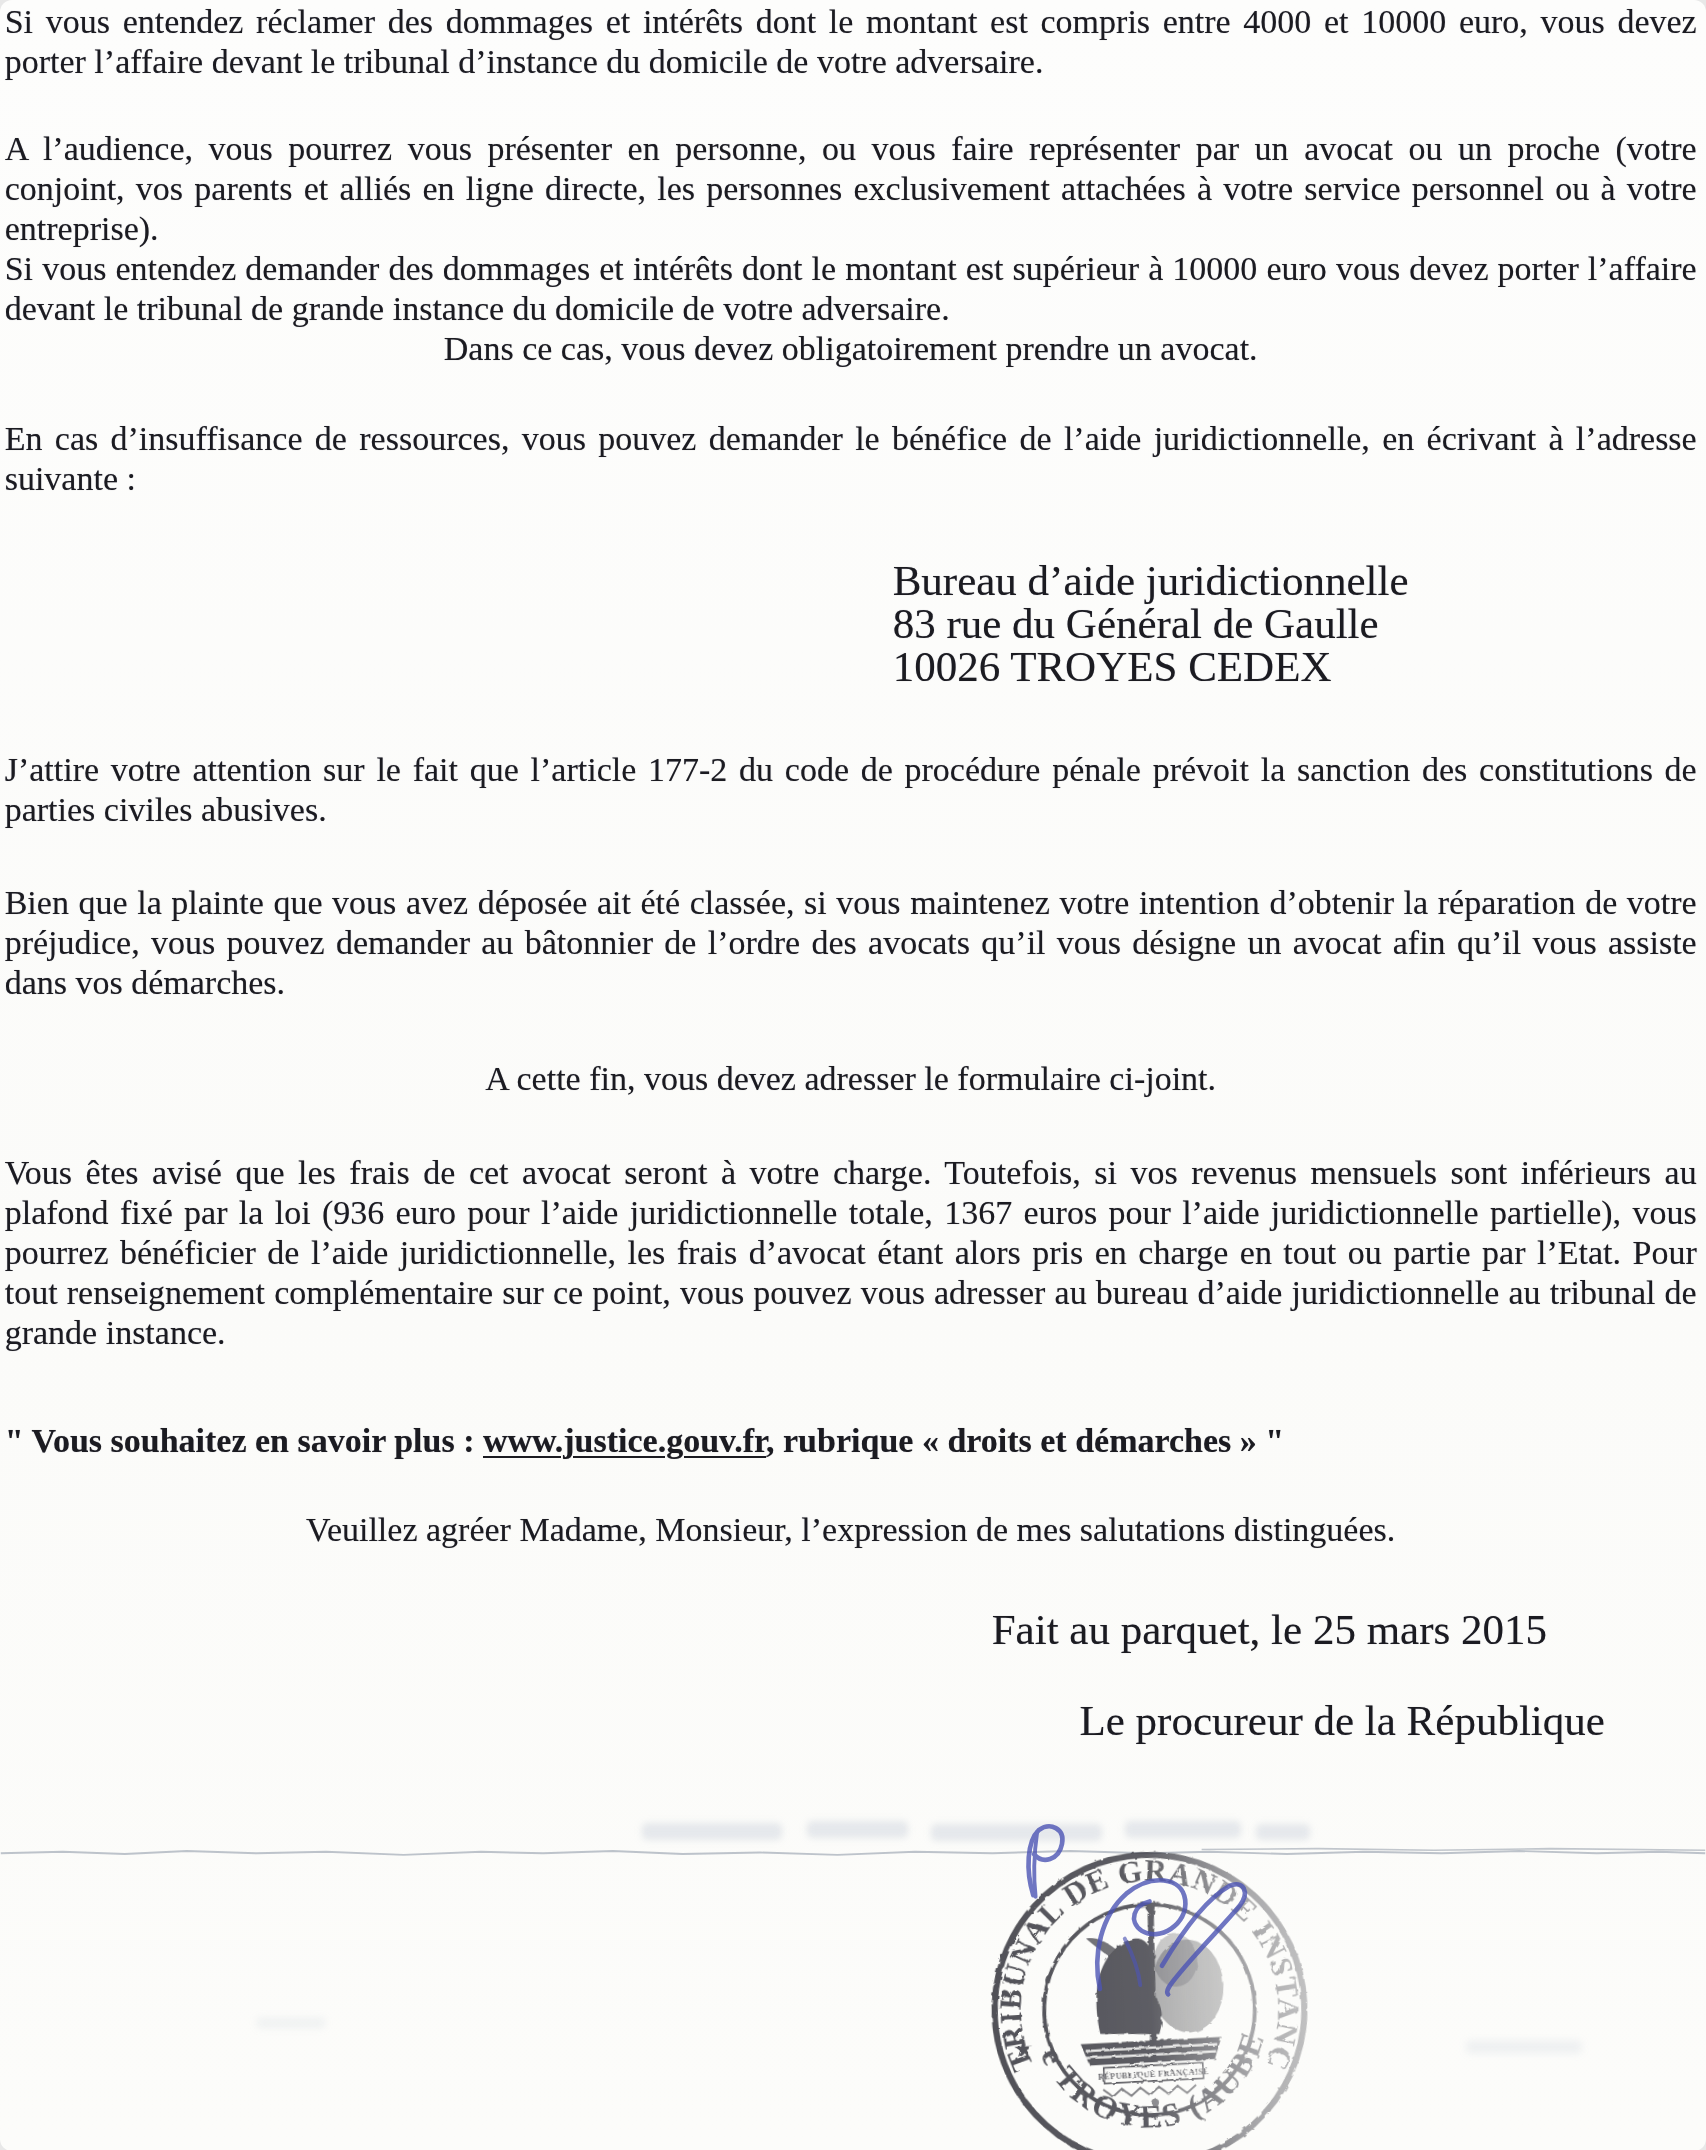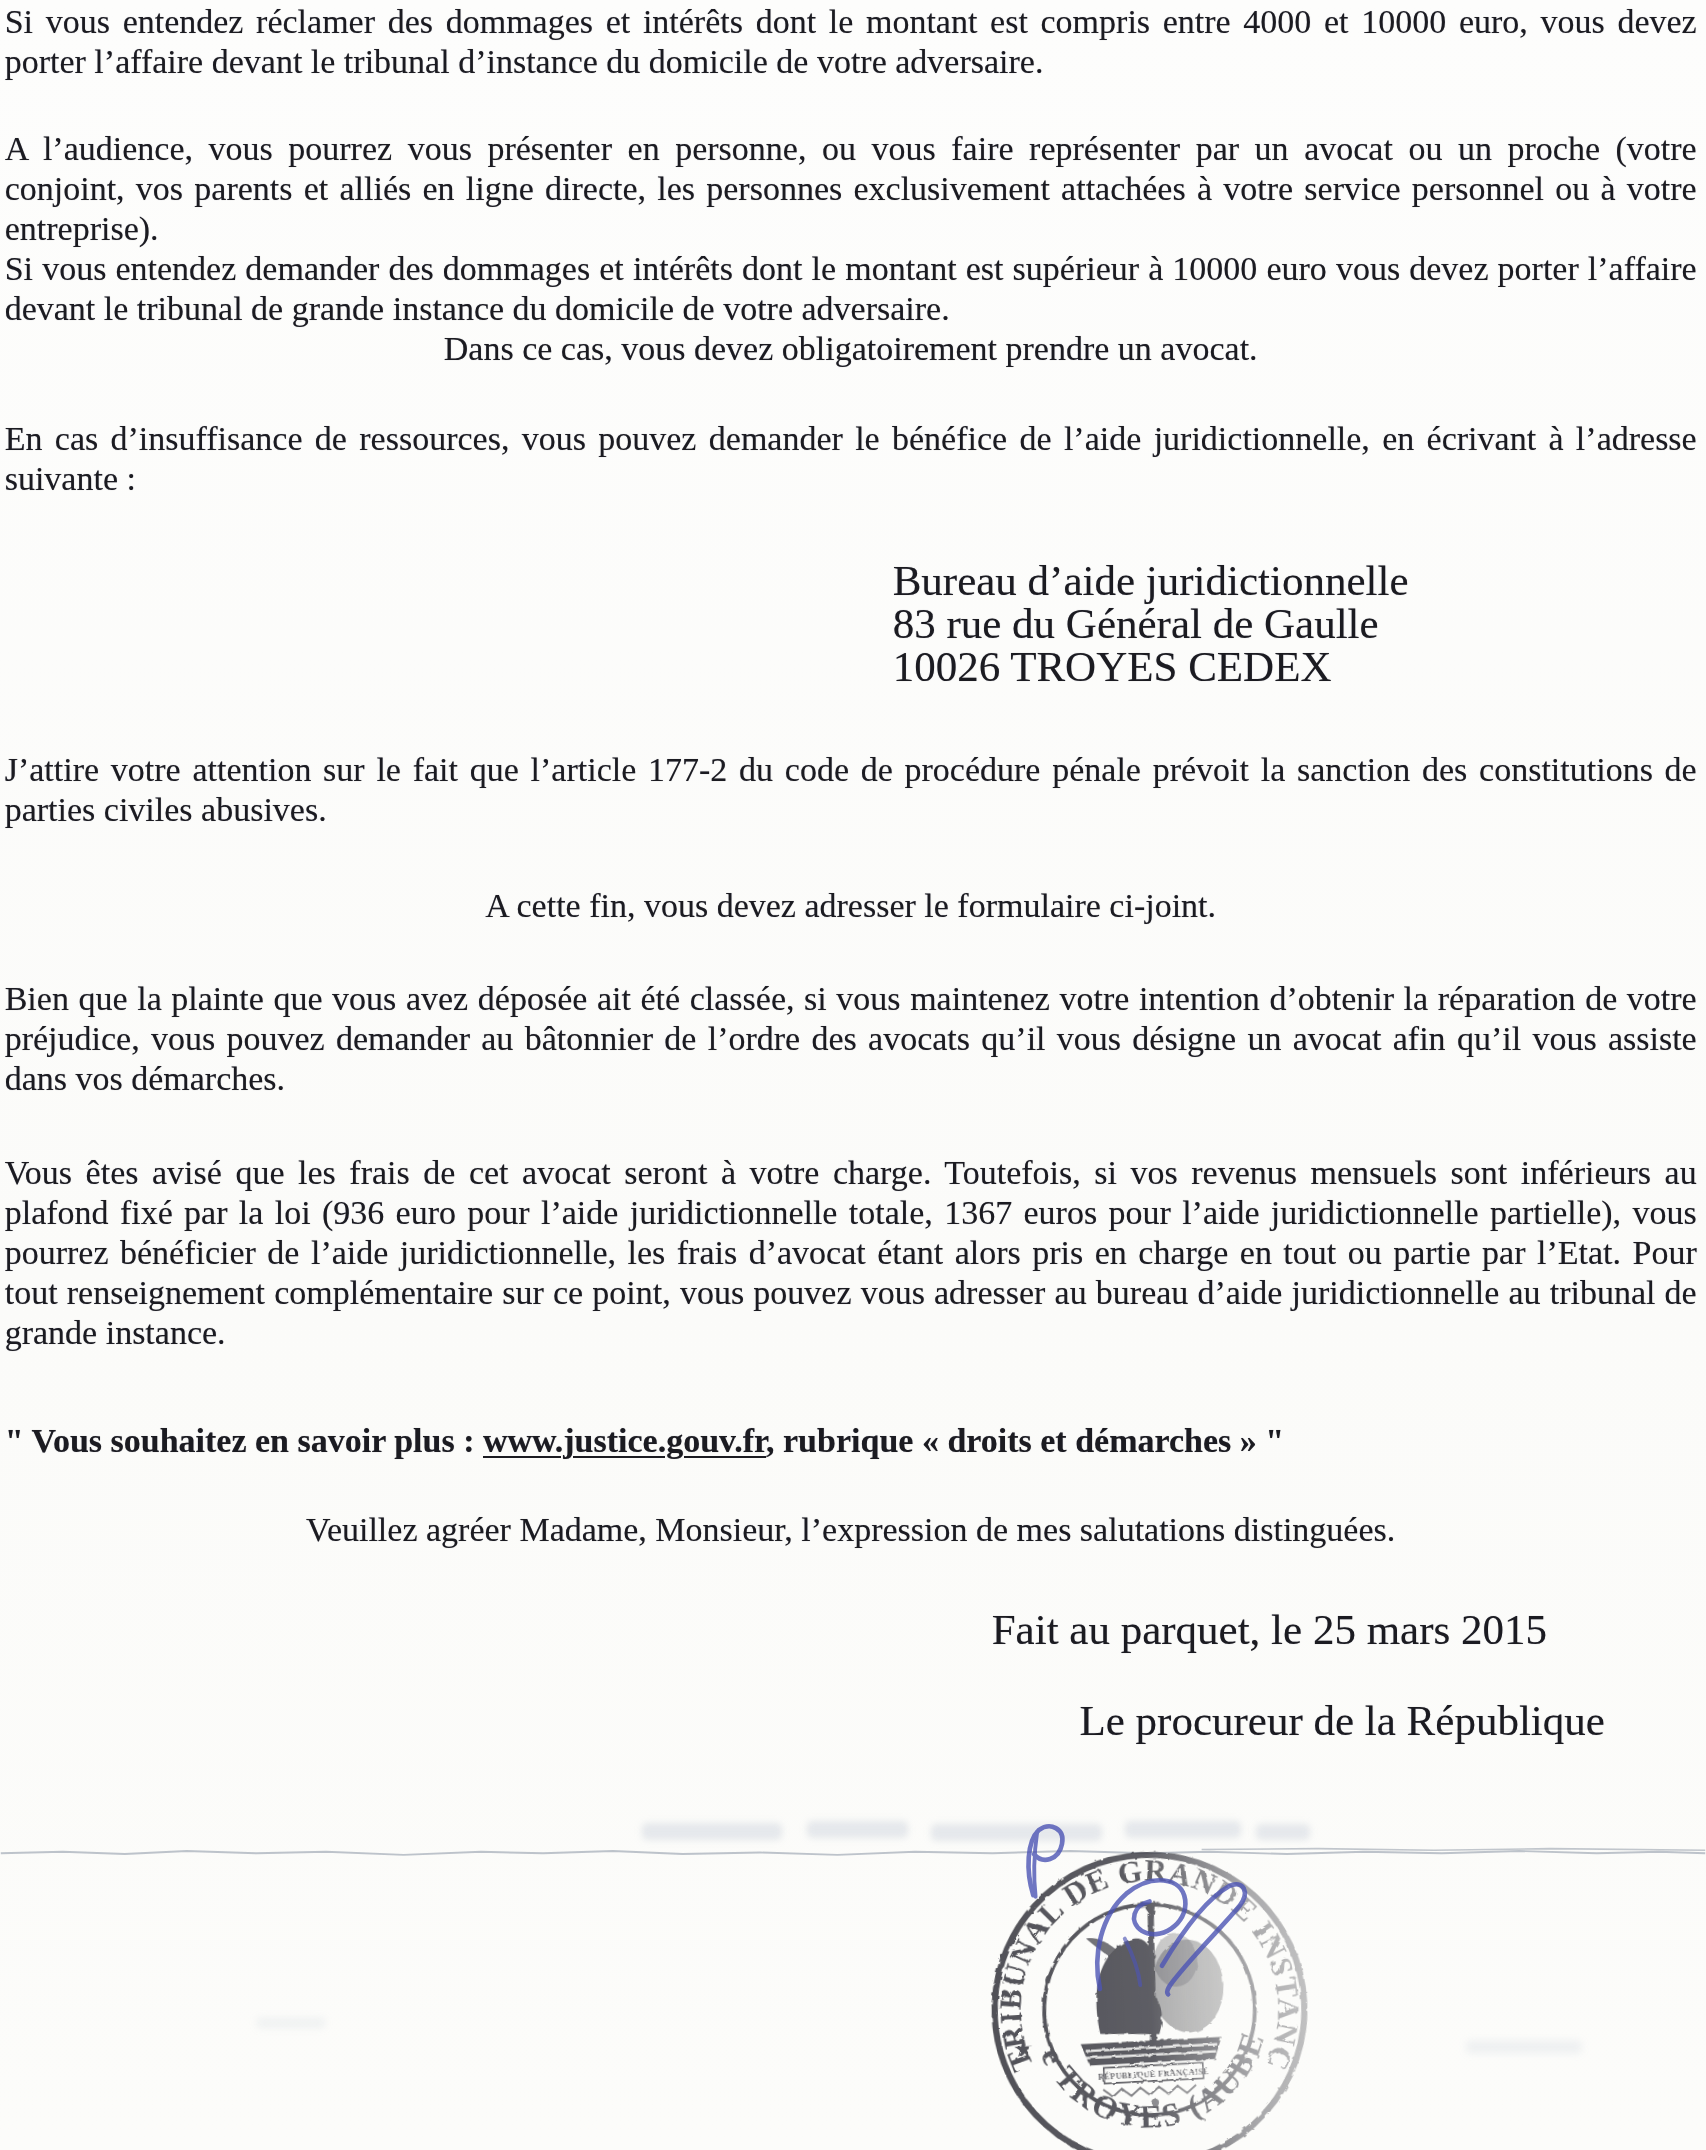--- a/index.html
+++ b/index.html
@@ -1,19 +1,19 @@
 <!DOCTYPE html>
 <html lang="fr" style="font-size:12.4px"><head>
 <meta charset="utf-8">
 <style>
   html,body{margin:0;padding:0;background:#e8e8e8;}
   .page{
     position:relative;width:1706px;height:2151px;overflow:hidden;
     background:linear-gradient(180deg,#fdfdfc 0%,#fbfbf9 60%,#fcfcfa 100%);
-    font-family:"Liberation Serif","DejaVu Serif",serif;color:#1b1b21;
+    font-family:"Liberation Serif","DejaVu Serif",serif;color:#1b1b21;border-radius:12px;
   }
   .letter{position:absolute;left:0;top:0;right:0;padding:2.3px 9.3px 0 4.7px;}
   .para{
     font-size:34px;line-height:40px;margin:0;text-align:justify;
     text-shadow:0 0 0.8px rgba(30,30,55,.45);
   }
   .single{text-align:center;}
   .address{margin:60px 0 0 888px;font-size:43px;line-height:43px;text-shadow:0 0 0.8px rgba(30,30,55,.45);}
   .address p{margin:0;}
   .notice{font-weight:700;text-align:left;}
@@ -37,22 +37,22 @@
     <p class="para single">Dans ce cas, vous devez obligatoirement prendre un avocat.</p>
     <p class="para" style="margin-top:50px">En cas d’insuffisance de ressources, vous pouvez demander le bénéfice de l’aide juridictionnelle, en écrivant à l’adresse suivante :</p>
 
     <div class="address">
       <p>Bureau d’aide juridictionnelle</p>
       <p>83 rue du Général de Gaulle</p>
       <p>10026 TROYES CEDEX</p>
     </div>
 
     <p class="para" style="margin-top:62px">J’attire votre attention sur le fait que l’article 177-2 du code de procédure pénale prévoit la sanction des constitutions de parties civiles abusives.</p>
+    <p class="para" style="margin-top:53px">Bien que la plainte que vous avez déposée ait été classée, si vous maintenez votre intention d’obtenir la réparation de votre préjudice, vous pouvez demander au bâtonnier de l’ordre des avocats qu’il vous désigne un avocat afin qu’il vous assiste dans vos démarches.</p>
     <p class="para single" style="margin-top:56px">A cette fin, vous devez adresser le formulaire ci-joint.</p>
-    <p class="para" style="margin-top:53px">Bien que la plainte que vous avez déposée ait été classée, si vous maintenez votre intention d’obtenir la réparation de votre préjudice, vous pouvez demander au bâtonnier de l’ordre des avocats qu’il vous désigne un avocat afin qu’il vous assiste dans vos démarches.</p>
     <p class="para" style="margin-top:54px">Vous êtes avisé que les frais de cet avocat seront à votre charge. Toutefois, si vos revenus mensuels sont inférieurs au plafond fixé par la loi (936 euro pour l’aide juridictionnelle totale, 1367 euros pour l’aide juridictionnelle partielle), vous pourrez bénéficier de l’aide juridictionnelle, les frais d’avocat étant alors pris en charge en tout ou partie par l’Etat. Pour tout renseignement complémentaire sur ce point, vous pouvez vous adresser au bureau d’aide juridictionnelle au tribunal de grande instance.</p>
 
     <p class="para single notice" style="margin-top:68px"><span>" Vous souhaitez en savoir plus : </span><span class="url">www.justice.gouv.fr</span><span>, rubrique « droits et démarches » "</span></p>
 
     <p class="para single" style="margin-top:49px">Veuillez agréer Madame, Monsieur, l’expression de mes salutations distinguées.</p>
 
     <p class="closing-date">Fait au parquet, le 25 mars 2015</p>
     <p class="signer">Le procureur de la République</p>
   </div>
 

